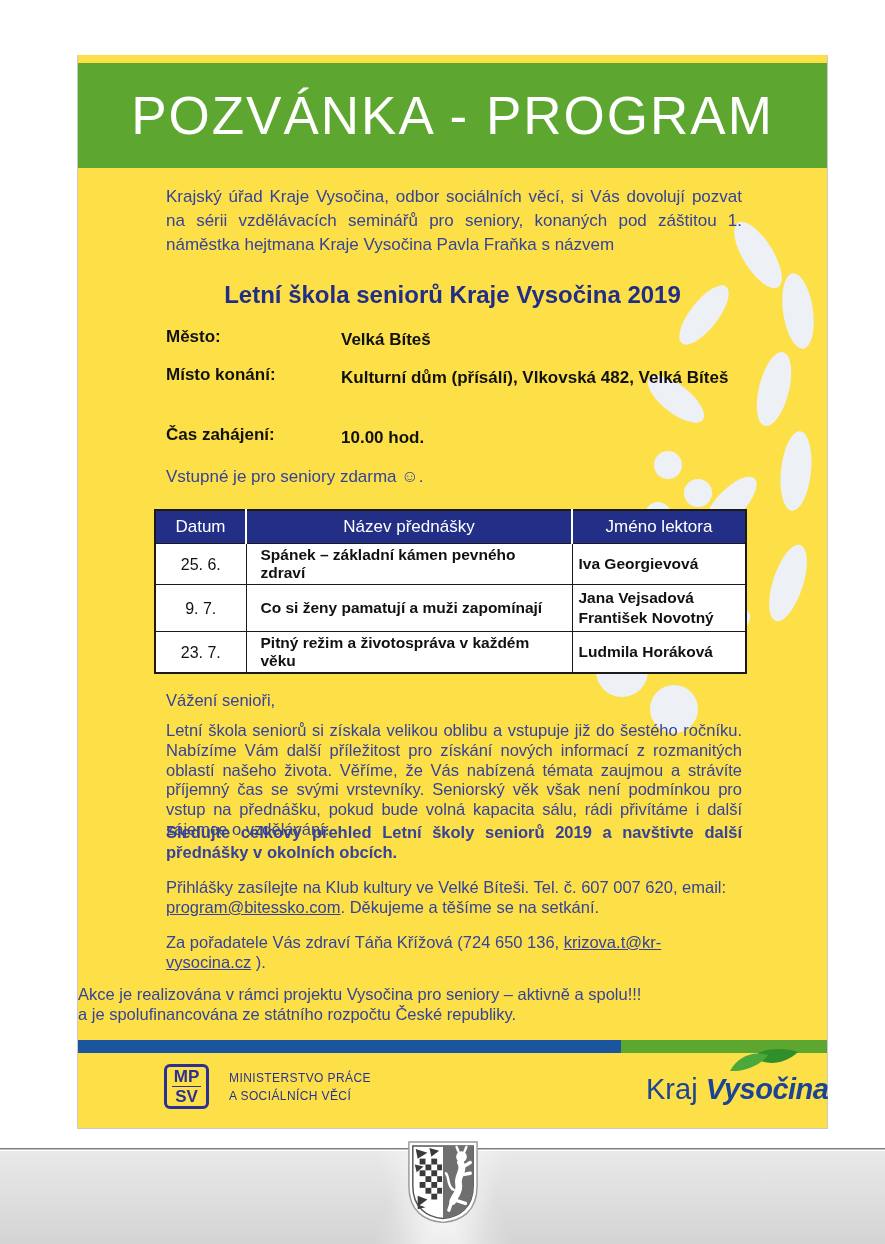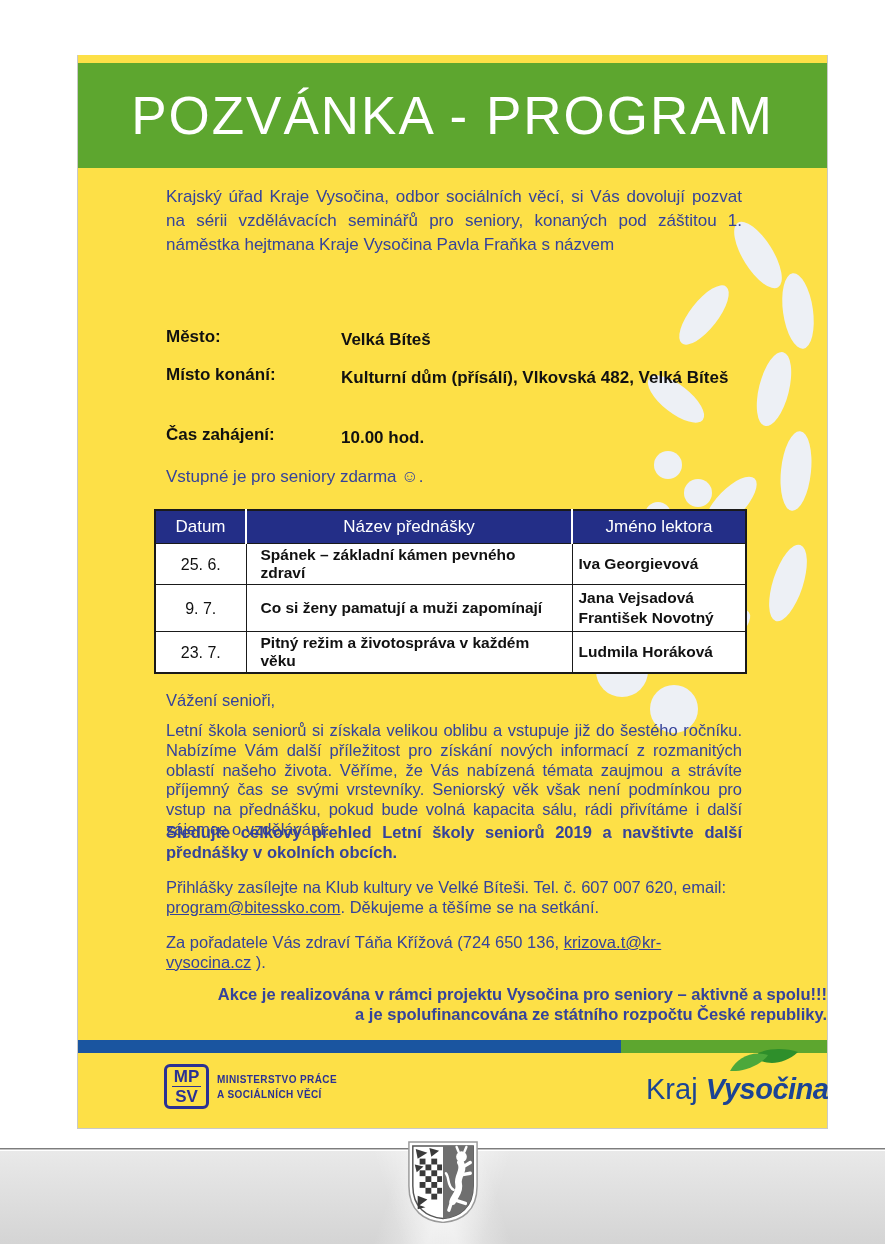--- a/index.html
+++ b/index.html
@@ -39,33 +39,33 @@
   td.lecture{font-weight:bold;font-size:15.5px;padding:2px 14px;}
   td.lecturer{font-weight:bold;font-size:15.5px;padding:2px 6px;white-space:pre-line;line-height:1.25;}
   tr.r1 td{height:41px;} tr.r2 td{height:47px;} tr.r3 td{height:42px;}
   
   .letter p{color:var(--body-blue);font-size:16.5px;line-height:1.2;}
   .salutation{position:absolute;left:88px;top:636px;}
   .body-par{position:absolute;left:88px;top:666px;width:576px;text-align:justify;}
   .highlight{position:absolute;left:88px;top:768px;width:576px;font-weight:bold;text-align:justify;}
   .apply-par{position:absolute;left:88px;top:823px;width:576px;}
   .organizer-par{position:absolute;left:88px;top:878px;width:576px;}
-  .funding{position:absolute;left:0;top:930px;width:749px;font-weight:bold;text-align:right;
+  .funding{position:absolute;left:0;top:930px;width:749px;font-weight:normal;text-align:left;
            white-space:pre-line;line-height:1.35;}
   .email-link{color:var(--body-blue);text-decoration:underline;cursor:pointer;}
   
   .divider-bar{position:absolute;left:0;top:985px;width:749px;height:13px;display:flex;}
   .divider-bar .blue{width:72.5%;height:100%;background:var(--bar-blue);}
   .divider-bar .green{width:27.5%;height:100%;background:var(--bar-green);}
   .mpsv{position:absolute;left:86px;top:1009px;display:flex;align-items:center;}
   .mpsv-box{width:45px;height:45px;border:3px solid var(--mpsv-navy);border-radius:6px;
             display:flex;flex-direction:column;align-items:center;justify-content:center;
             font-family:Liberation Sans, sans-serif;color:var(--mpsv-navy);font-size:17px;font-weight:bold;line-height:1;}
   .mpsv-box .sep{width:29px;height:1.5px;background:var(--mpsv-navy);margin:1px 0;}
-  .mpsv-name{margin-left:8px;color:var(--mpsv-navy);font-size:10px;font-weight:bold;
+  .mpsv-name{margin-left:20px;color:var(--mpsv-navy);font-size:12px;font-weight:normal;
              letter-spacing:.4px;line-height:1.5;}
   .kraj-logo{position:absolute;left:568px;top:994px;width:160px;}
   .kraj-swoosh{position:absolute;left:82px;top:0;}
   .kraj-text{position:absolute;left:0;top:24px;font-size:29px;color:var(--logo-blue);white-space:nowrap;}
   .kraj-text .bold{font-weight:bold;letter-spacing:-.5px;font-style:italic;}
   
   .strip-line{position:absolute;left:0;top:1148px;width:885px;height:2px;background:#7d7d7d;
               border-bottom:1px solid #c2c2c2;}
   .strip{position:absolute;left:0;top:1151px;width:885px;height:93px;
          background:linear-gradient(180deg,#e9e9e9,#d4d4d4);}
@@ -103,20 +103,21 @@
     </svg>
 
     <div class="content">
 
       <div class="banner">
         <span class="title">POZVÁNKA - PROGRAM</span>
       </div>
 
       <p class="intro">Krajský úřad Kraje Vysočina, odbor sociálních věcí, si Vás dovolují pozvat na sérii vzdělávacích seminářů pro seniory, konaných pod záštitou 1. náměstka hejtmana Kraje Vysočina Pavla Fraňka s názvem</p>
 
+      <div class="event-title">Letní škola seniorů Kraje Vysočina 2019</div>
 
       <div class="detail-row" style="top:272px">
         <span class="lbl">Město:</span>
         <span class="val">Velká Bíteš</span>
       </div>
       <div class="detail-row" style="top:310px">
         <span class="lbl">Místo konání:</span>
         <span class="val">Kulturní dům (přísálí), Vlkovská 482, Velká Bíteš</span>
       </div>
       <div class="detail-row" style="top:370px">

